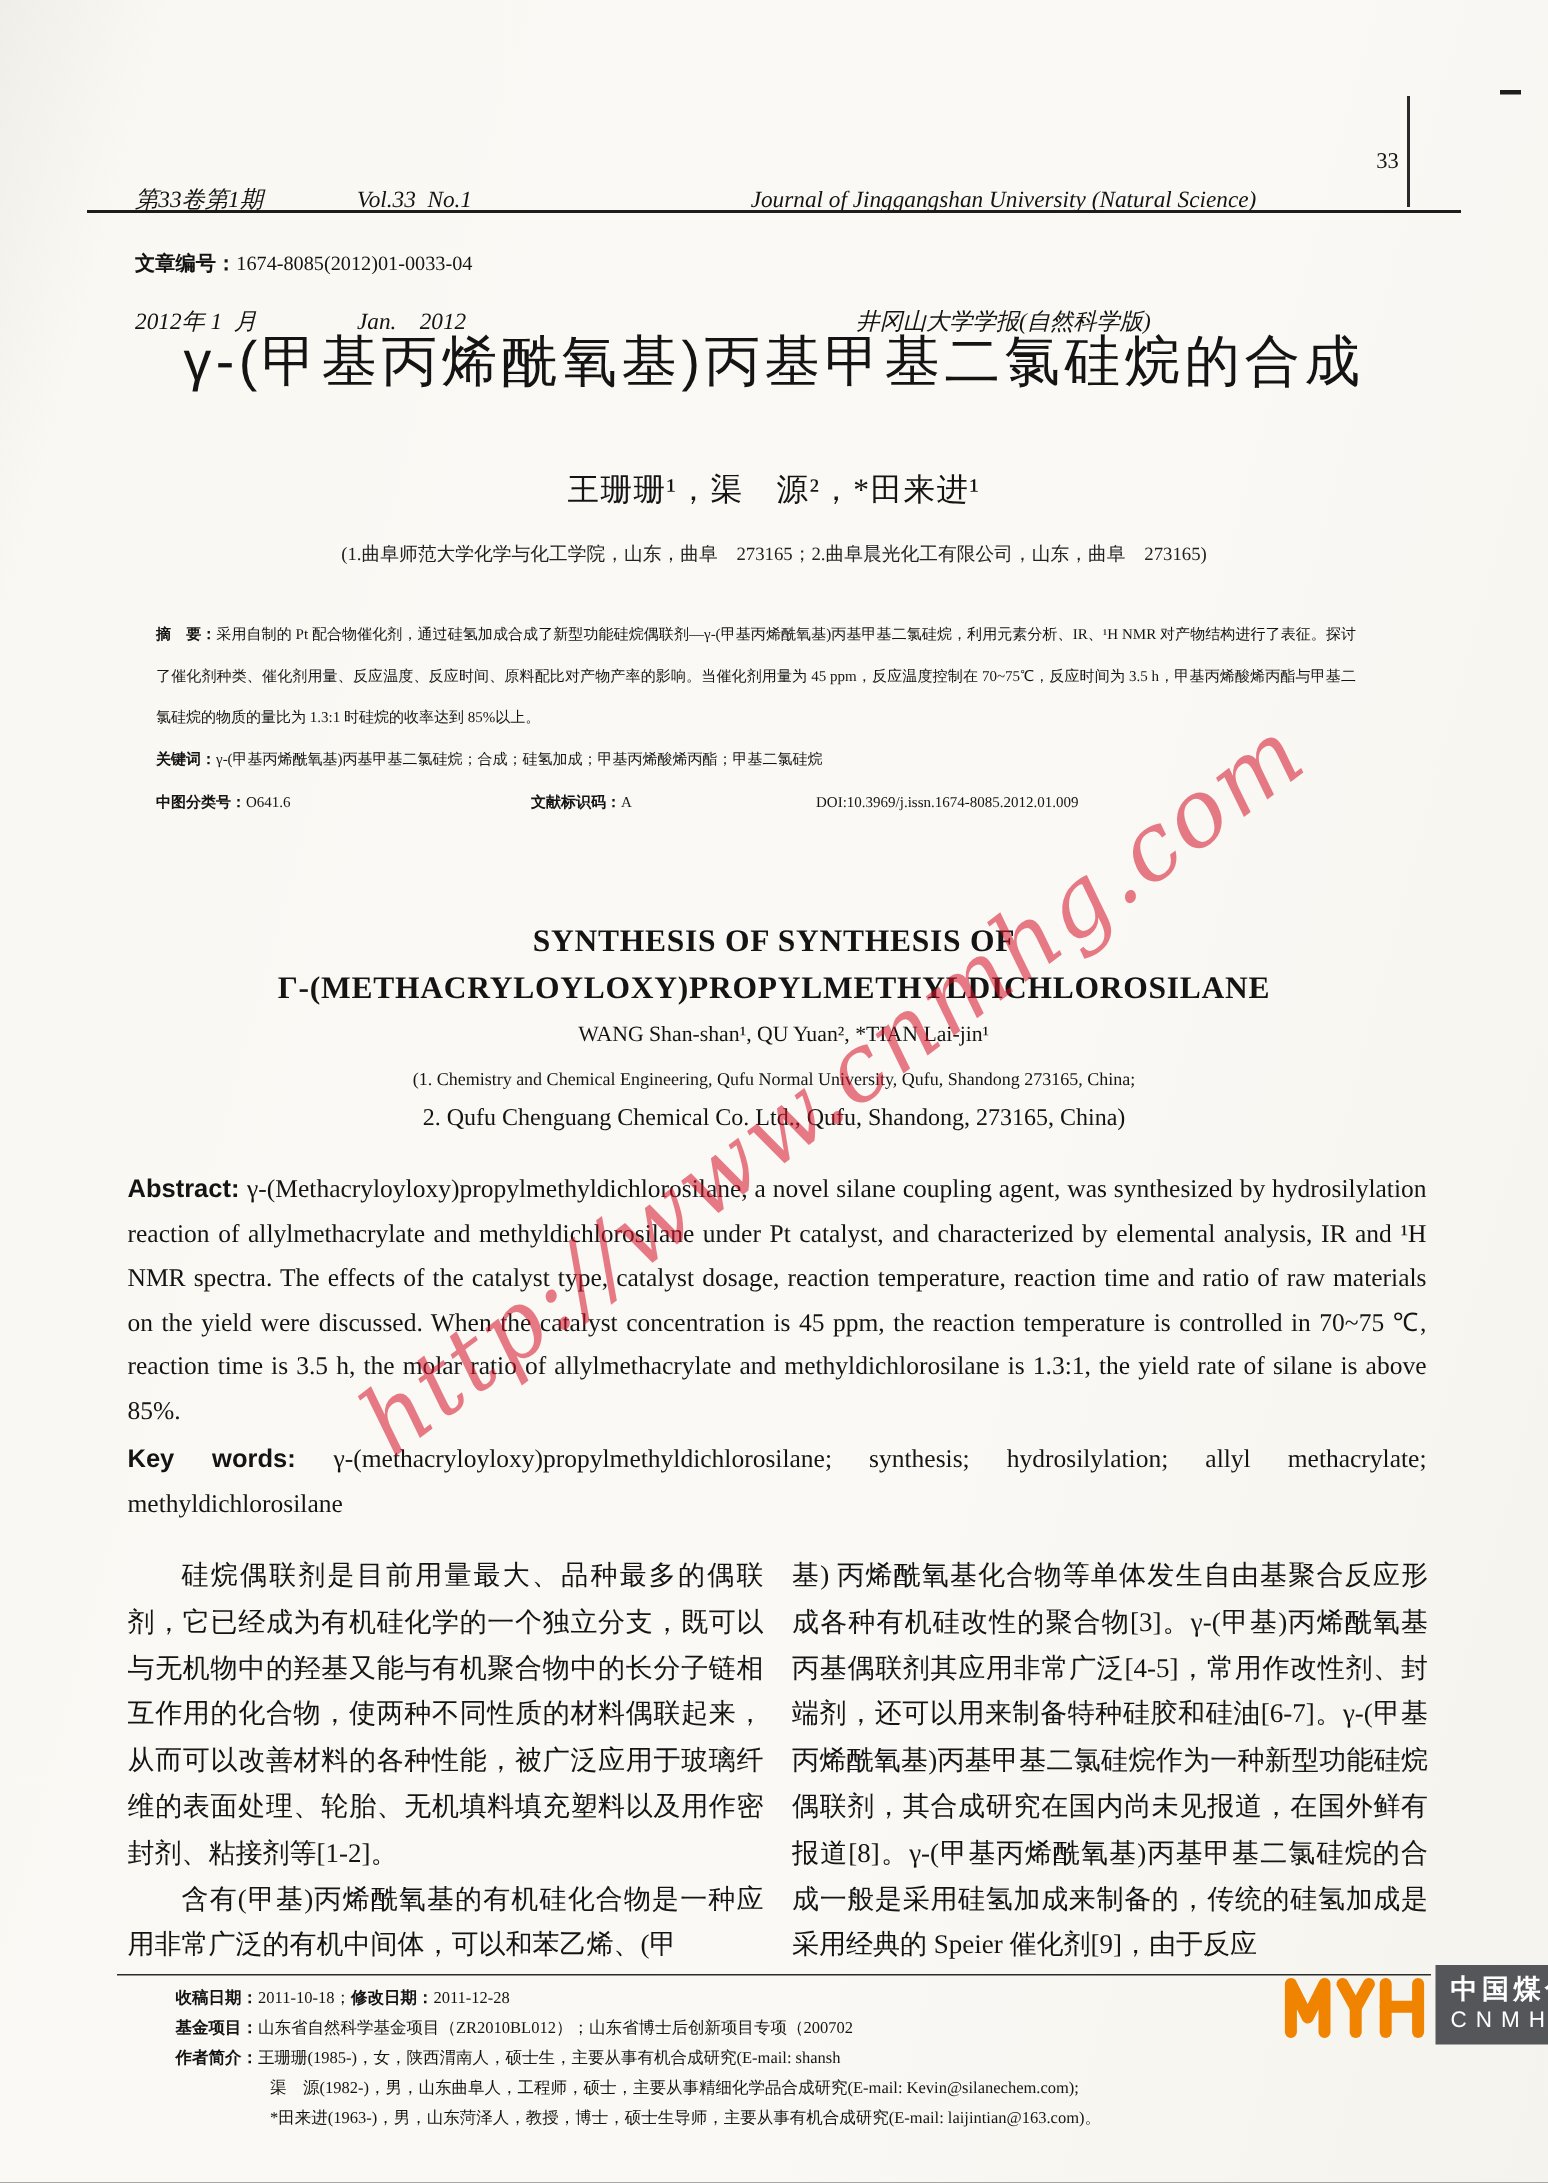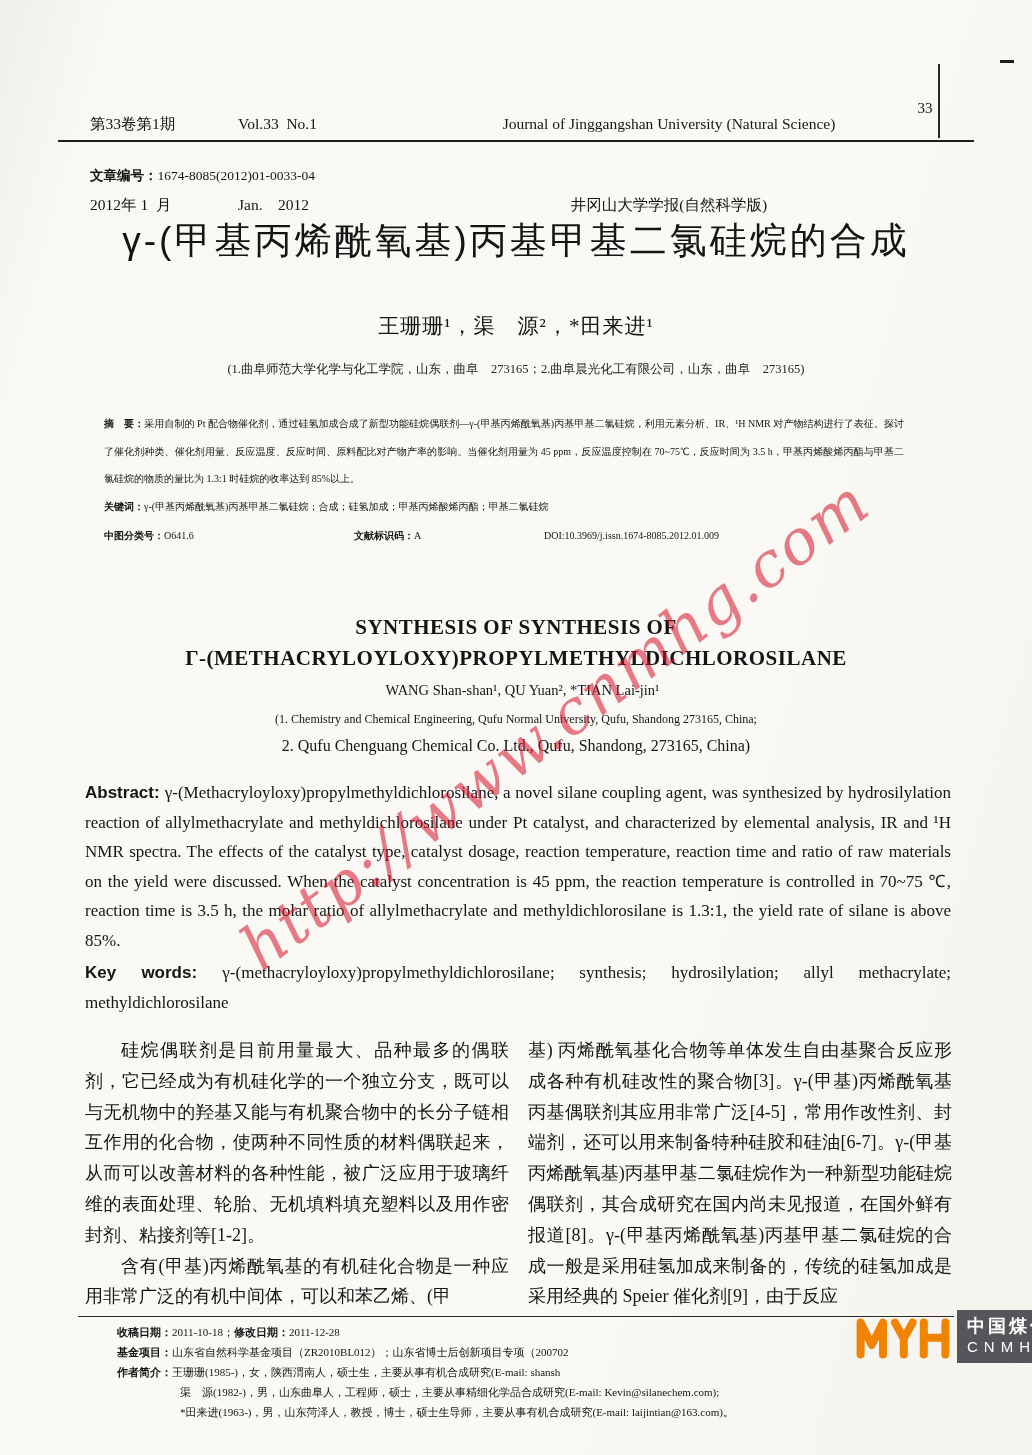--- a/index.html
+++ b/index.html
@@ -5,21 +5,21 @@
   * { margin:0; padding:0; box-sizing:border-box; }
   html,body { background:#8a8a8a; }
   body { font-family:"Liberation Serif", serif; }
   .page {
     position:relative; width:1032px; height:1455px; margin:0 auto;
     background:linear-gradient(105deg,#efeee8 0%, #f9f8f3 8%, #faf9f5 60%, #f4f3ed 100%);
     color:#141414; overflow:hidden;
   }
 
   
-  .header { position:absolute; top:56px; left:90px; width:840px; display:flex; font-size:15.5px; line-height:27px; white-space:pre-wrap; }
+  .header { position:absolute; top:66px; left:90px; width:840px; display:flex; font-size:15.5px; line-height:27px; white-space:pre-wrap;font-style:italic; }
   .h-col1 { width:148px; }
   .h-col2 { width:170px; }
   .h-col3 { flex:1; text-align:center; }
   .h-page { position:absolute; top:100px; left:905px; width:40px; text-align:center; font-size:15px; }
   .header-vline { position:absolute; top:64px; left:938px; height:74px; border-left:2px solid #2a2a2a; }
   .header-rule { position:absolute; top:140px; left:58px; width:916px; border-top:2px solid #1d1d1d; }
   .corner-mark { position:absolute; top:60px; left:1000px; width:14px; height:3px; background:#1d1d1d; }
 
   
   .article-id { position:absolute; top:167px; left:90px; font-size:13.5px;text-align:right; }

